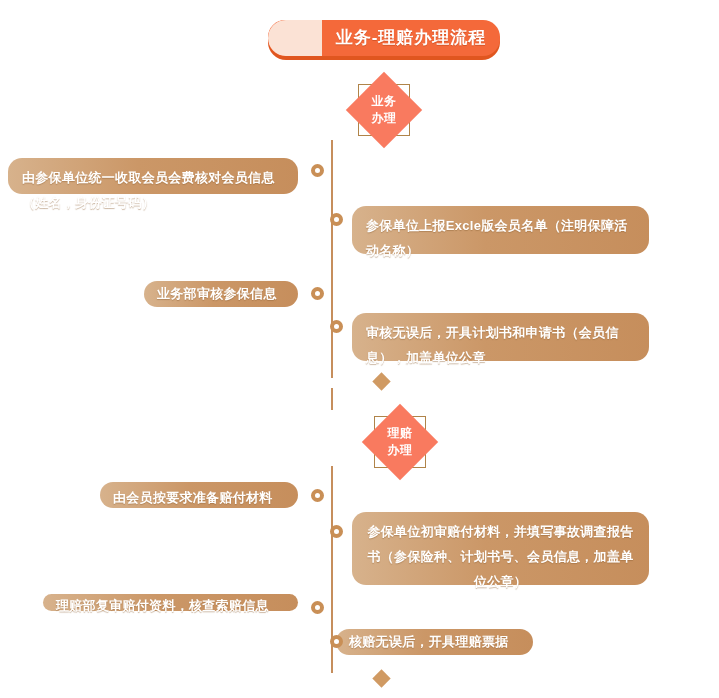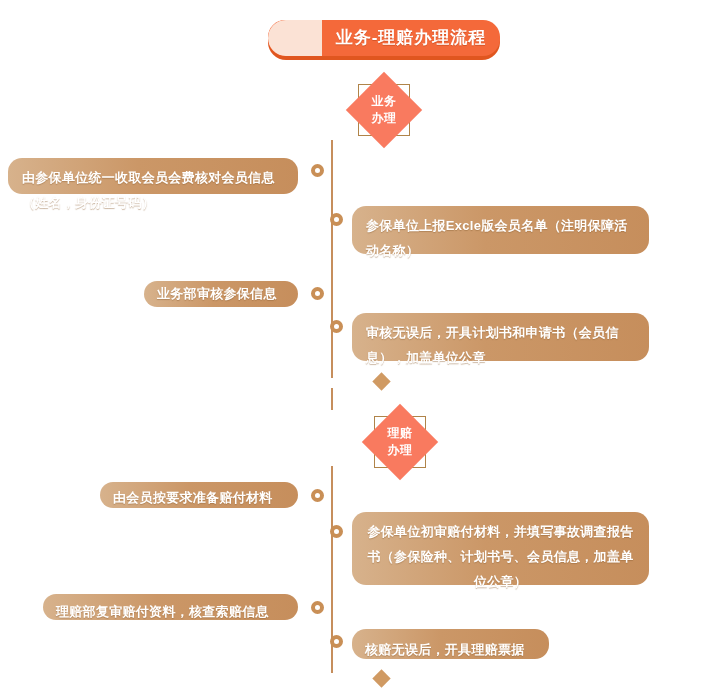--- a/index.html
+++ b/index.html
@@ -212,23 +212,23 @@
 <div class="step-box left-side" style="left:100px; top:482px; width:198px; height:26px; line-height:12px; padding:10px 13px;">
   <span>由会员按要求准备赔付材料</span>
 </div>
 <div class="dot" style="left:311px; top:489px;"></div>
 
 <div class="step-box right-side" style="left:352px; top:512px; width:297px; height:73px;text-align:center;">
   <span>参保单位初审赔付材料，并填写事故调查报告书（参保险种、计划书号、会员信息，加盖单位公章）</span>
 </div>
 <div class="dot" style="left:330px; top:525px;"></div>
 
-<div class="step-box left-side" style="left:43px; top:594px; width:255px; height:26px; line-height:12px; padding:12px 13px;">
+<div class="step-box left-side" style="left:43px; top:594px; width:255px; height:17px; line-height:12px; padding:6px 13px;">
   <span>理赔部复审赔付资料，核查索赔信息</span>
 </div>
 <div class="dot" style="left:311px; top:601px;"></div>
 
-<div class="step-box right-side" style="left:352px; top:629px; width:197px; height:26px; line-height:12px; padding:15px 13px;">
+<div class="step-box right-side" style="left:336px; top:629px; width:197px; height:26px; line-height:12px; padding:7px 13px;">
   <span>核赔无误后，开具理赔票据</span>
 </div>
 <div class="dot" style="left:330px; top:635px;"></div>
 
 <div class="divider-diamond" style="left:375px; top:672px;"></div>
 
 </body></html>

